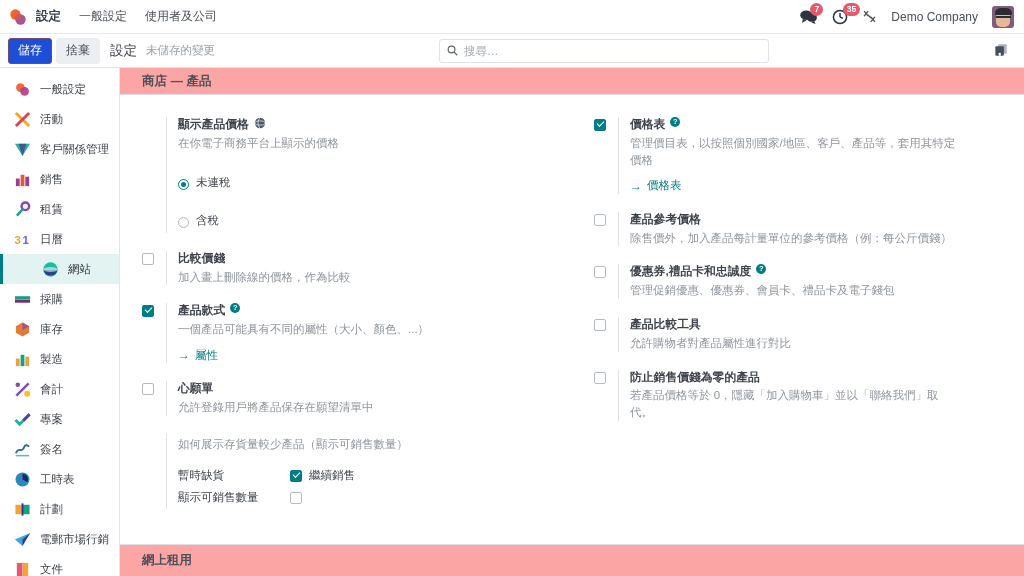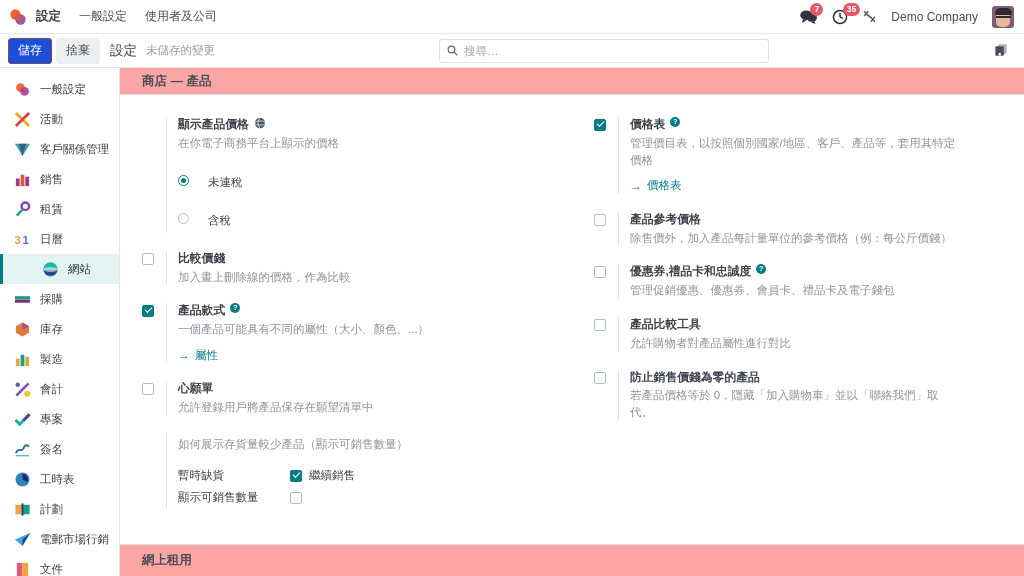--- a/index.html
+++ b/index.html
@@ -307,22 +307,22 @@
     margin-top: 10px;
     cursor: pointer;
     text-decoration: none;
   }
   .arrow-ico { font-size: 12px; line-height: 1; }
 
   
   .radio-list { margin-top: 11px; }
   .radio-row {
     display: flex;
-    align-items: flex-start;
-    gap: 19px;
+    align-items: flex-end;
+    gap: 7px;
     margin-bottom: 5px;
     cursor: pointer;
     margin-top: 23px;
   }
   .radio {
     width: 11px; height: 11px;
     border-radius: 50%;
     border: 1px solid #b6bbc2;
     background: #fff;
     position: relative;

